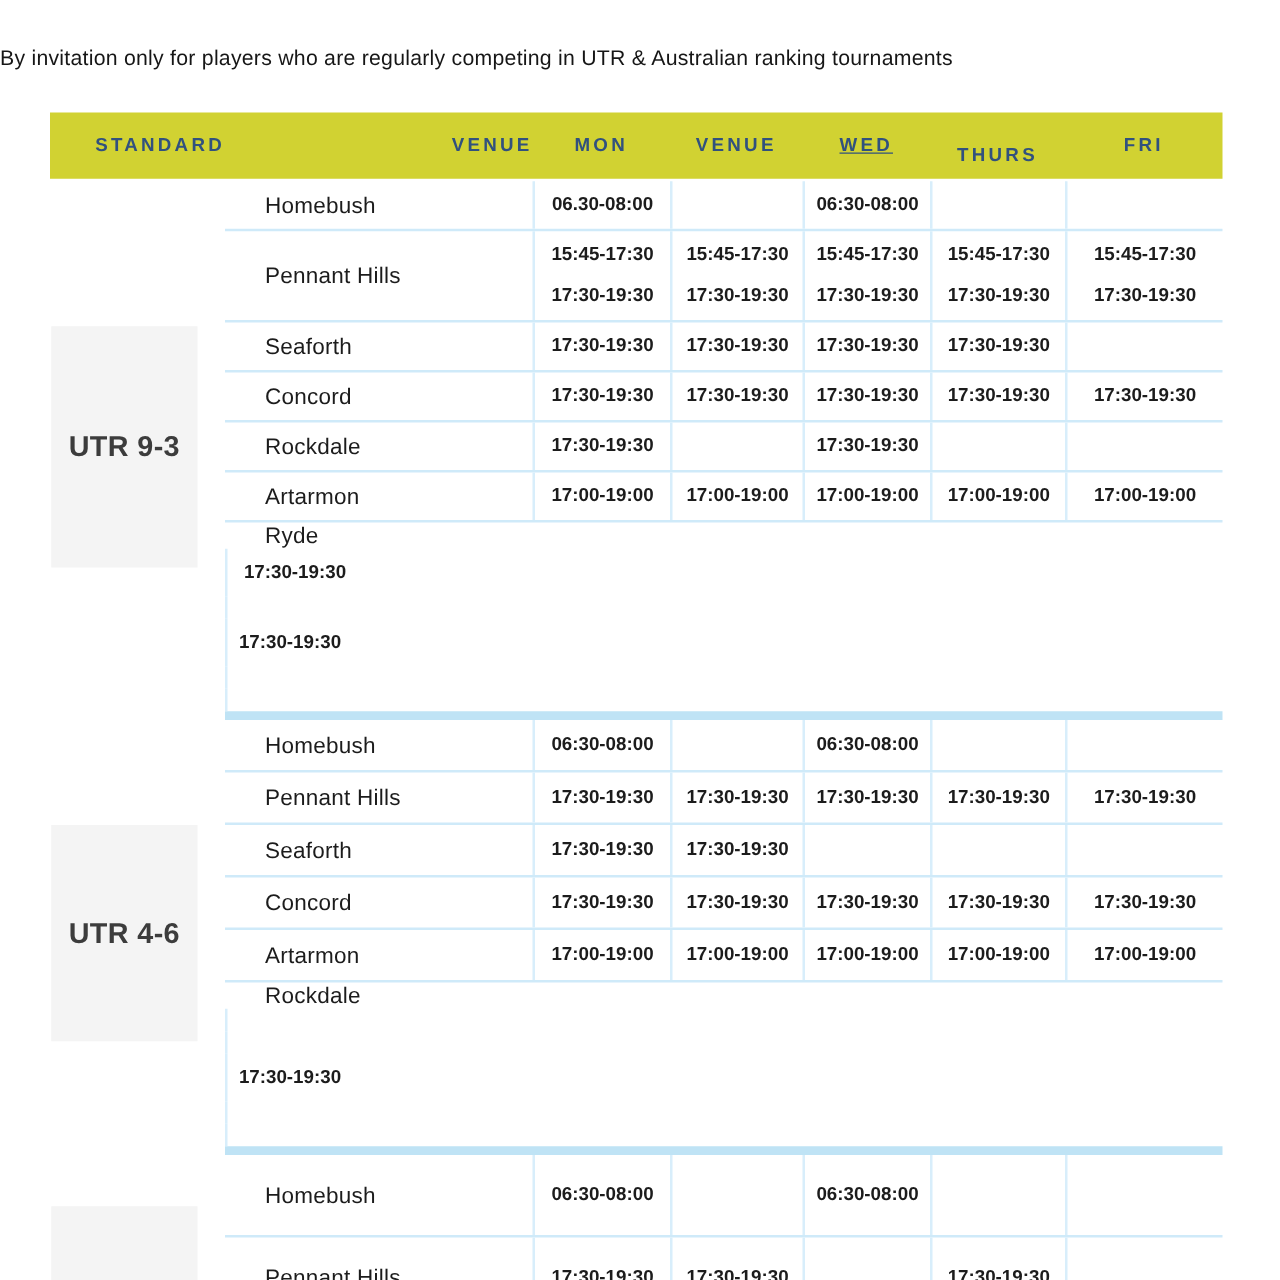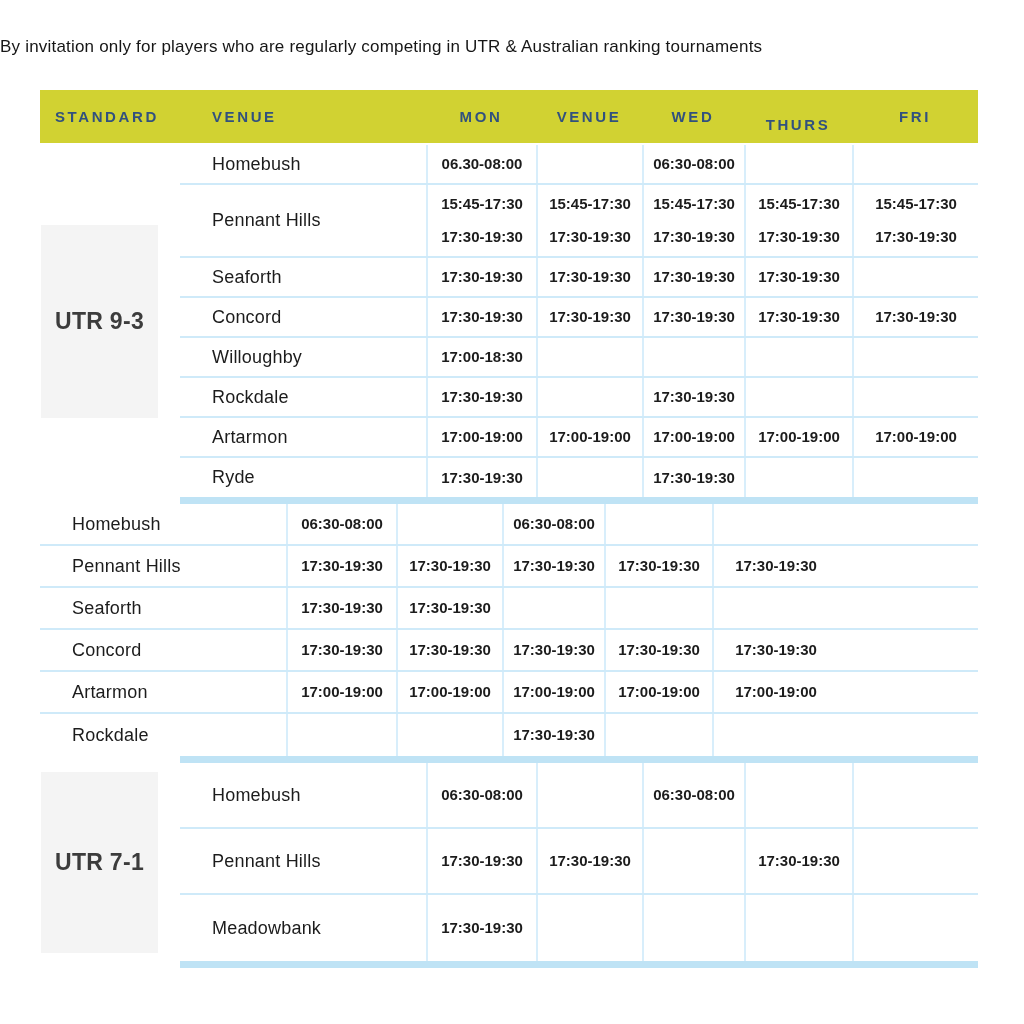--- a/index.html
+++ b/index.html
@@ -20,45 +20,45 @@
   .page-title{
     position:absolute;top:37px;left:0;width:1000px;
     text-align:left;font-size:17px;font-weight:400;color:#161616;
     letter-spacing:0.2px;
   }
 
   .table-wrap{position:absolute;left:40px;top:90px;width:938px;}
 
   
   .thead{display:flex;height:53px;align-items:center;background:var(--yellow);}
-  .hc{font-weight:700;font-size:15px;letter-spacing:2.6px;color:var(--navy);}
+  .hc{font-weight:700;font-size:15px;letter-spacing:2.6px;color:var(--navy);text-align:right;}
   .col-s{width:140px;padding-left:15px;}
   .col-v{width:246px;padding-left:32px;}
   .col-d0{width:110px;text-align:center;}
   .col-d1{width:106px;text-align:center;}
-  .col-d2{width:102px;text-align:center;}
+  .col-d2{width:102px;text-align:center;text-decoration:underline;}
   .col-d3{width:108px;text-align:center;margin-top:15px;}
   .col-d4{width:126px;text-align:center;}
 
   .tbody{margin-top:2px;}
 
   .group{display:flex;align-items:stretch;}
   .standard-col{width:140px;display:flex;align-items:center;}
   .standard-box{
     width:117px;margin-left:1px;background:var(--boxgray);
     display:flex;align-items:center;justify-content:center;
     font-size:23px;font-weight:700;color:var(--grouptext);letter-spacing:0.3px;
   }
   .g0 .standard-box{height:193px;}
   .g1 .standard-box{height:173px;}
   .g2 .standard-box{height:181px;}
 
   .rows{flex:1;display:flex;flex-direction:column;}
   .trow{display:flex;align-items:stretch;border-bottom:2px solid var(--line);}
-  .rows .trow:last-child{border-bottom:none;}
+  .rows .trow:last-child{border-bottom:none;flex-direction:column;}
   .g0 .trow{min-height:39px;}
   .g1 .trow{min-height:42px;}
   .g2 .trow{min-height:66px;}
 
   .cell{display:flex;}
   .venue-cell{width:246px;padding-left:32px;align-items:center;
     font-size:18px;font-weight:400;letter-spacing:0.2px;}
   .day-cell{flex-direction:column;justify-content:center;align-items:center;
     gap:13px;font-size:15px;font-weight:700;border-left:2px solid var(--vline);
     padding:9px 2px;}
@@ -155,30 +155,20 @@
               <div class="time-slot">17:30-19:30</div>
             </div>
             <div class="cell day-cell d3">
               <div class="time-slot">17:30-19:30</div>
             </div>
             <div class="cell day-cell d4">
               <div class="time-slot">17:30-19:30</div>
             </div>
           </div>
           <div class="trow">
-            <div class="cell venue-cell">Willoughby</div>
-            <div class="cell day-cell d0">
-              <div class="time-slot">17:00-18:30</div>
-            </div>
-            <div class="cell day-cell d1"></div>
-            <div class="cell day-cell d2"></div>
-            <div class="cell day-cell d3"></div>
-            <div class="cell day-cell d4"></div>
-          </div>
-          <div class="trow">
             <div class="cell venue-cell">Rockdale</div>
             <div class="cell day-cell d0">
               <div class="time-slot">17:30-19:30</div>
             </div>
             <div class="cell day-cell d1"></div>
             <div class="cell day-cell d2">
               <div class="time-slot">17:30-19:30</div>
             </div>
             <div class="cell day-cell d3"></div>
             <div class="cell day-cell d4"></div>
@@ -210,20 +200,23 @@
             <div class="cell day-cell d2">
               <div class="time-slot">17:30-19:30</div>
             </div>
             <div class="cell day-cell d3"></div>
             <div class="cell day-cell d4"></div>
           </div>
         </div>
       </div>
       <div class="group-sep"></div>
       <div class="group g1">
+        <div class="standard-col">
+          <div class="standard-box">UTR 4-6</div>
+        </div>
         <div class="rows">
           <div class="trow">
             <div class="cell venue-cell">Homebush</div>
             <div class="cell day-cell d0">
               <div class="time-slot">06:30-08:00</div>
             </div>
             <div class="cell day-cell d1"></div>
             <div class="cell day-cell d2">
               <div class="time-slot">06:30-08:00</div>
             </div>

